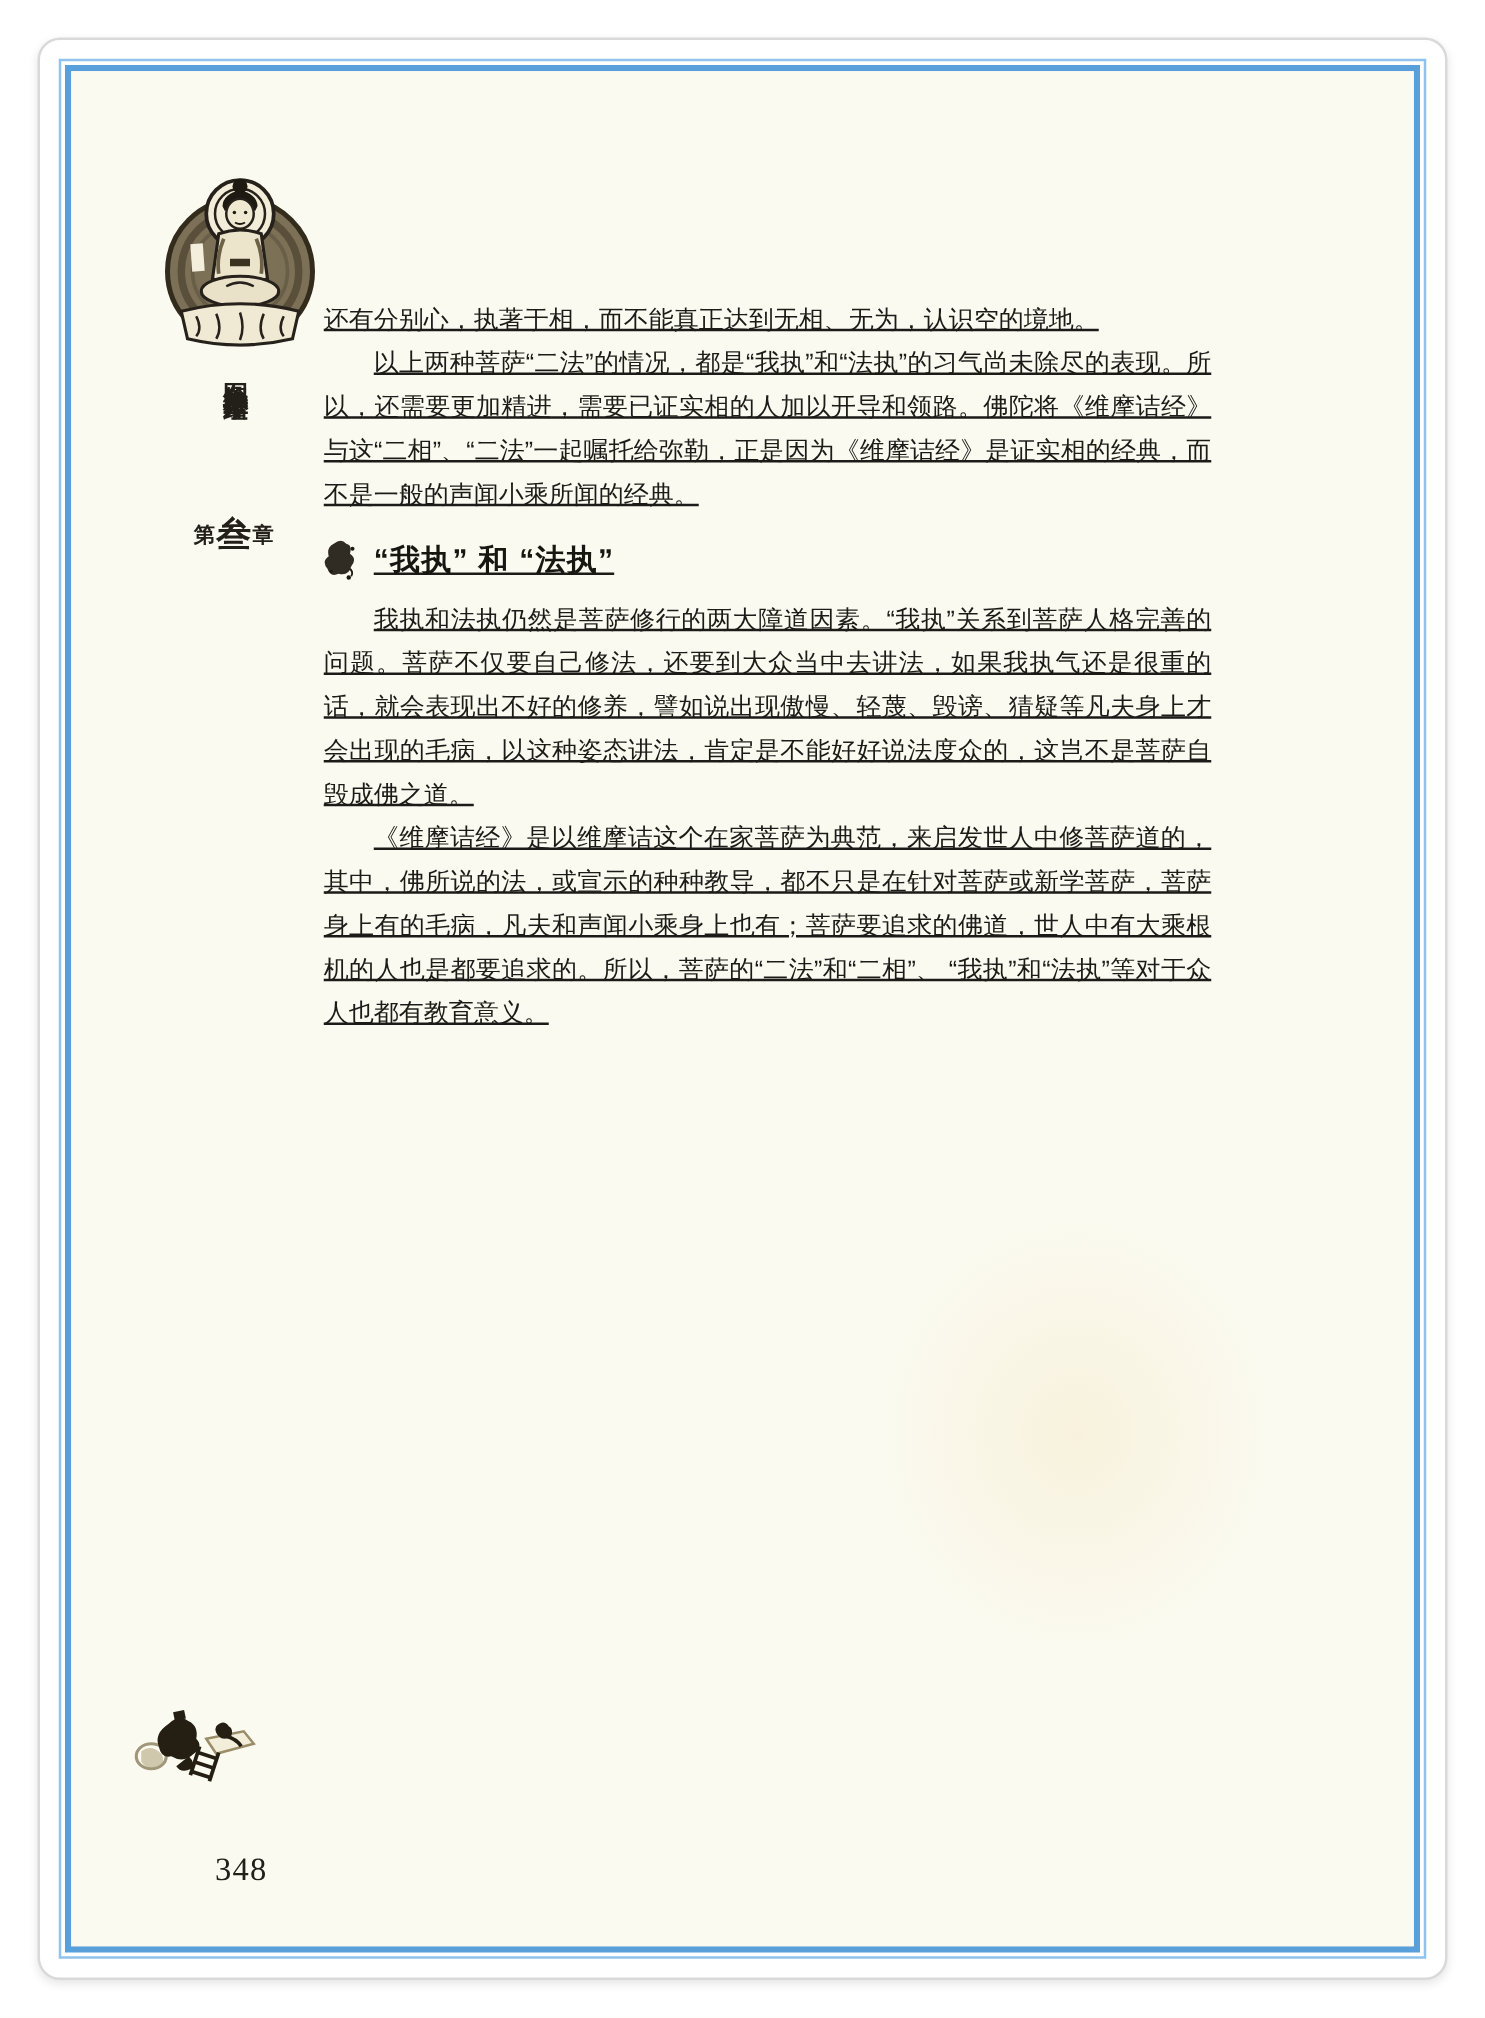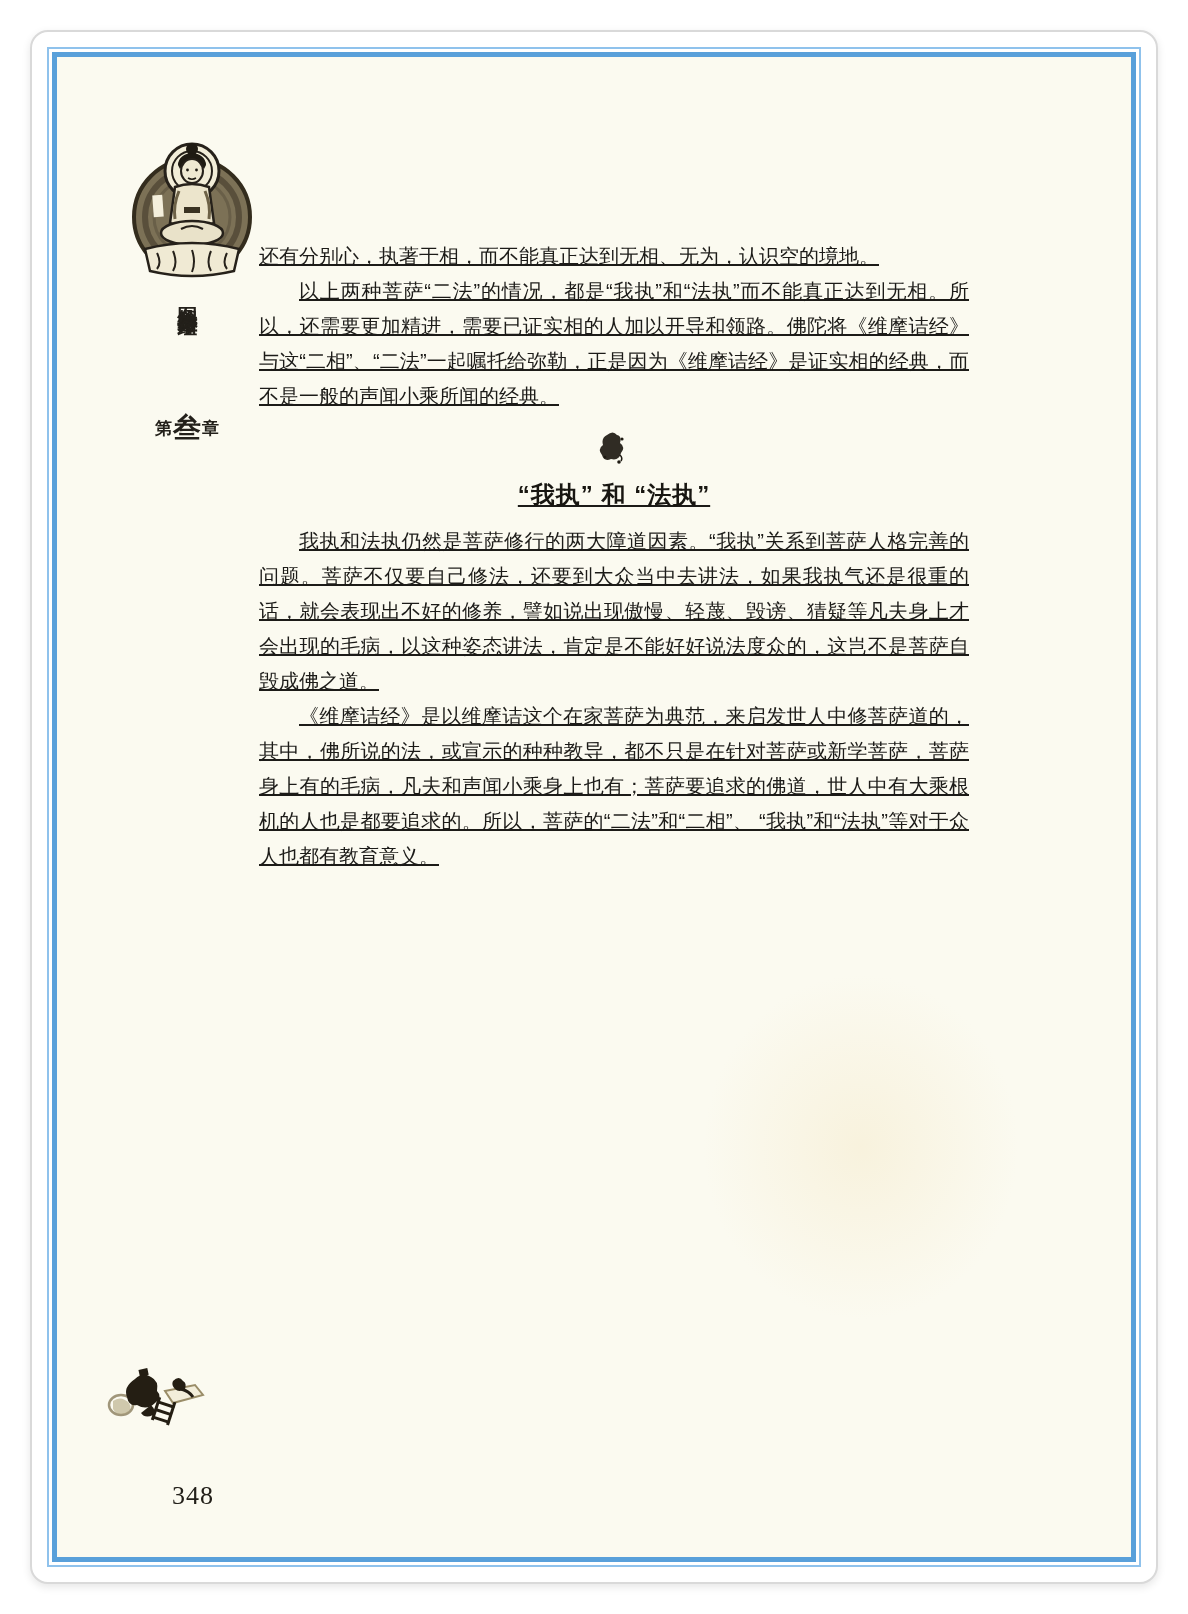--- a/index.html
+++ b/index.html
@@ -117,21 +117,20 @@
   .section-heading {
     margin: 15px 0 12px 0;
     display: flex;
     align-items: center;
     gap: 10px;
     font-size: 24px;
     font-weight: bold;
     color: #181611;
     letter-spacing: 1px;
     text-indent: 0;
-    flex-direction: column;
   }
   .brush-mark {
     width: 30px;
     height: 38px;
     flex: 0 0 auto;
   }
   .vignette {
     position: absolute;
     left: 50px;
     top: 1304px;
@@ -183,21 +182,21 @@
         </div>
 
         <div class="vtitle">图解维摩诘经</div>
 
         <div class="chapter">
           <span class="ch-small">第</span><span class="ch-numeral">叁</span><span class="ch-small">章</span>
         </div>
 
         <div class="text-col">
           <p class="continuation">还有分别心，执著于相，而不能真正达到无相、无为，认识空的境地。</p>
-          <p>以上两种菩萨“二法”的情况，都是“我执”和“法执”而不能真正达到无相。所以，还需要更加精进，需要已证实相的人加以开导和领路。佛陀将《维摩诘经》与这“二相”、“二法”一起嘱托给弥勒，正是因为《维摩诘经》是证实相的经典，而不是一般的声闻小乘所闻的经典。</p>
+          <p>以上两种菩萨“二法”的情况，都是“我执”和“法执”的习气尚未除尽的表现。所以，还需要更加精进，需要已证实相的人加以开导和领路。佛陀将《维摩诘经》与这“二相”、“二法”一起嘱托给弥勒，正是因为《维摩诘经》是证实相的经典，而不是一般的声闻小乘所闻的经典。</p>
 
           <h2 class="section-heading">
             <span class="brush-mark">
               <svg viewBox="0 0 30 38" width="30" height="38">
                 <path d="M8,6 q6,-5 10,0 q5,1 3,8 q6,4 1,10 q-2,8 -10,6 q-7,3 -9,-4 q-5,-6 1,-10 q-2,-7 4,-10 Z" fill="#1e1a12" opacity="0.92"></path>
                 <circle cx="23" cy="10" r="1.6" fill="#1e1a12"></circle>
                 <circle cx="6" cy="28" r="1.3" fill="#1e1a12"></circle>
                 <circle cx="20" cy="33" r="1.8" fill="#1e1a12"></circle>
                 <path d="M21,26 q3,3 1,6" fill="none" stroke="#1e1a12" stroke-width="1.5"></path>
               </svg>

